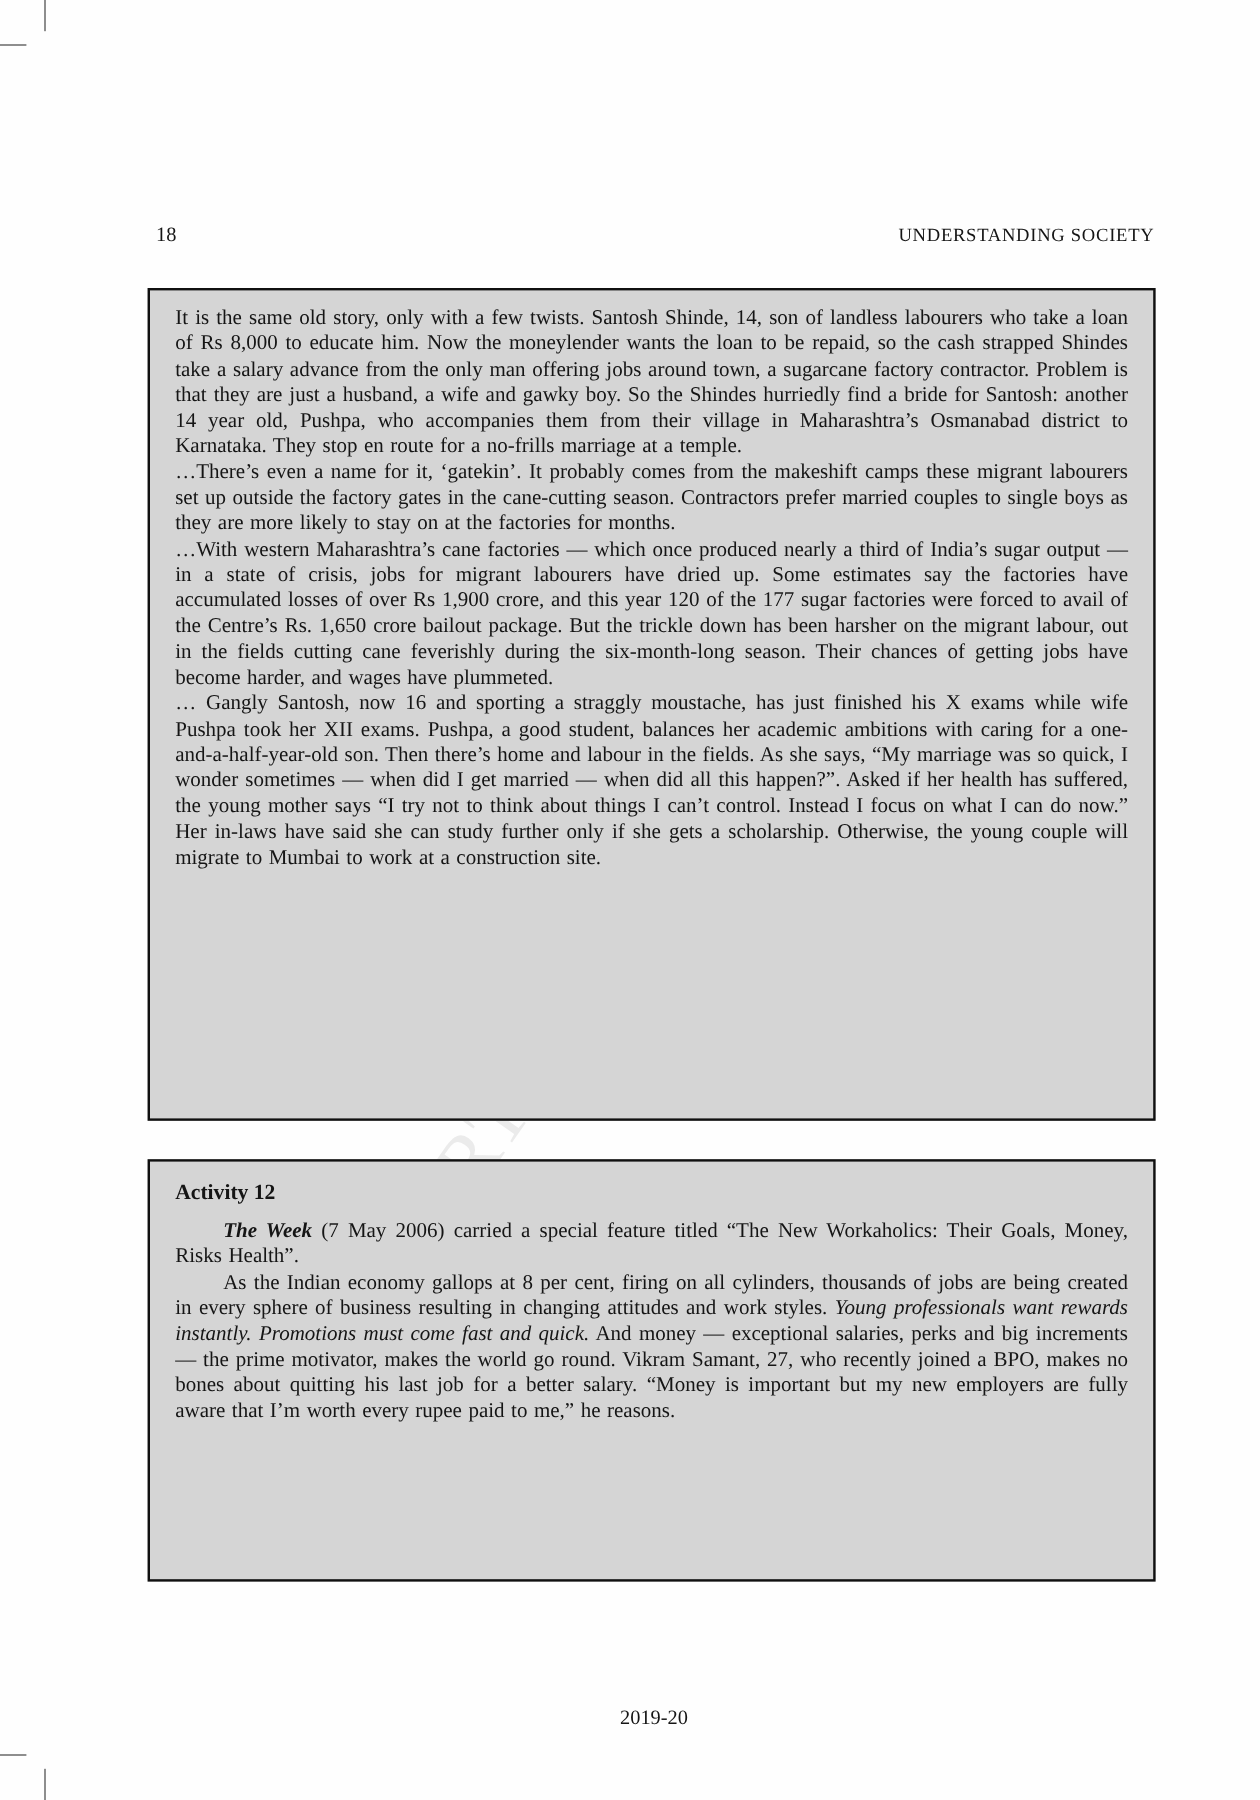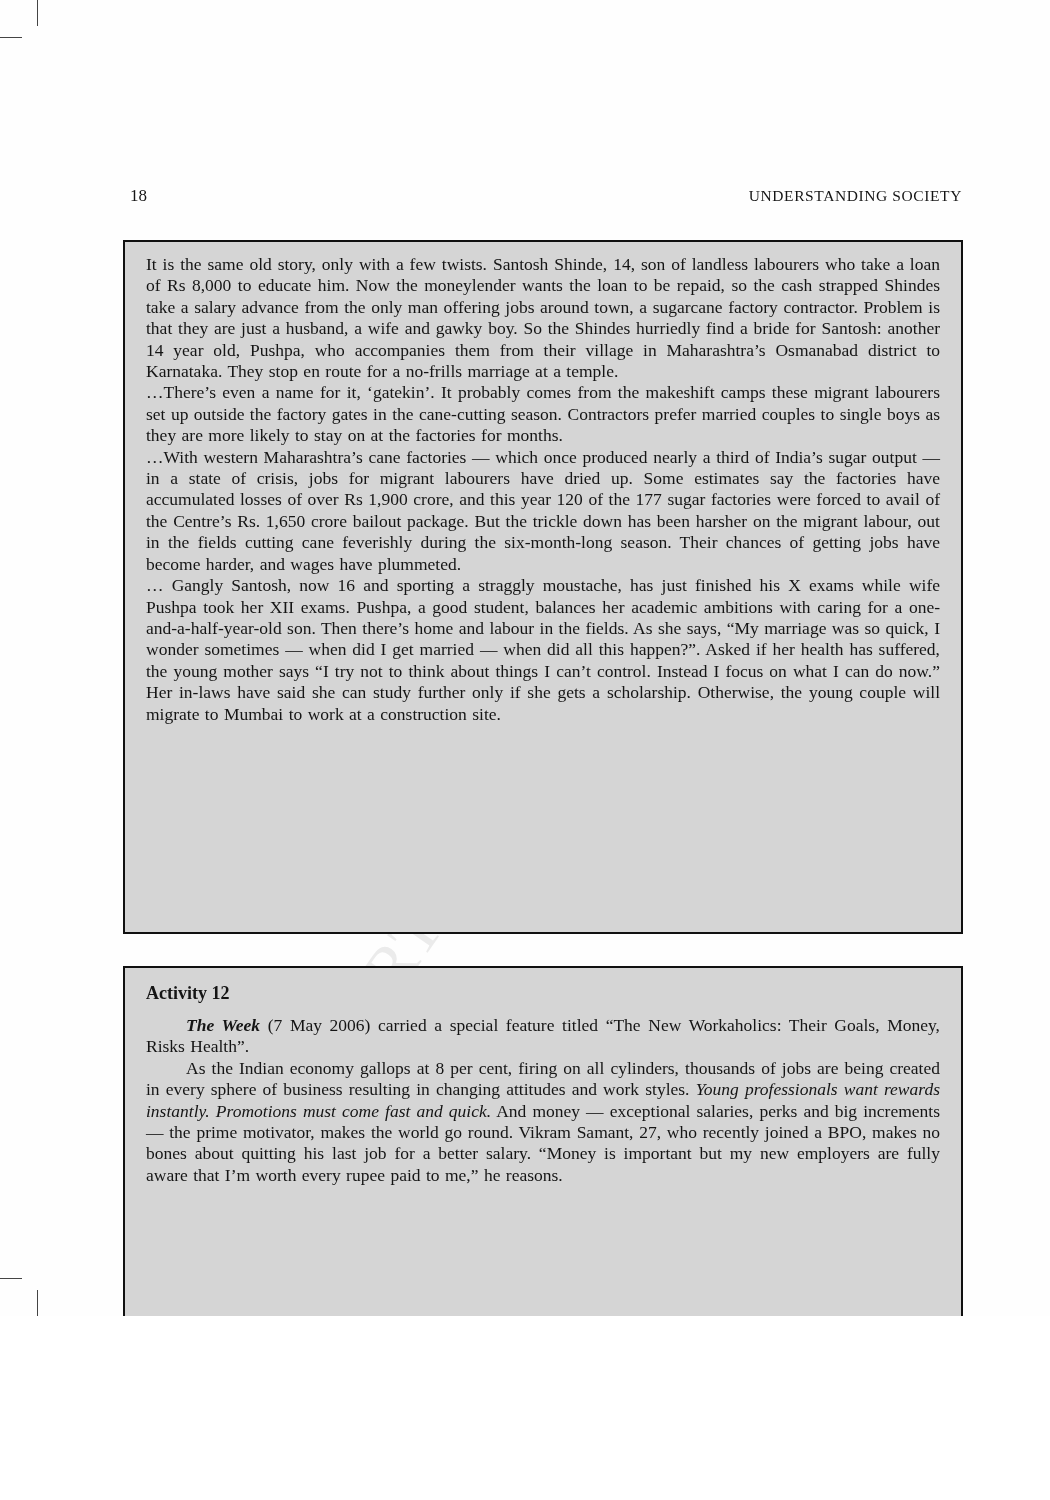--- a/index.html
+++ b/index.html
@@ -1,19 +1,19 @@
 <!DOCTYPE html>
 <html><head>
 <meta charset="utf-8">
 <style>
   html, body { margin: 0; padding: 0; background: #ffffff; }
   .page {
     position: relative;
     width: 1050px;
-    height: 1316px;
+    height: 1500px;
     background: #fefefe;
     overflow: hidden;
     font-family: "Liberation Serif", "DejaVu Serif", serif;
     color: #151515;
   }
 
   
   .crop { position: absolute; background: #444; }
   .crop-tl-v { left: 37px; top: 0; width: 1px; height: 26px; }
   .crop-tl-h { left: 0; top: 37px; width: 22px; height: 1px; }

